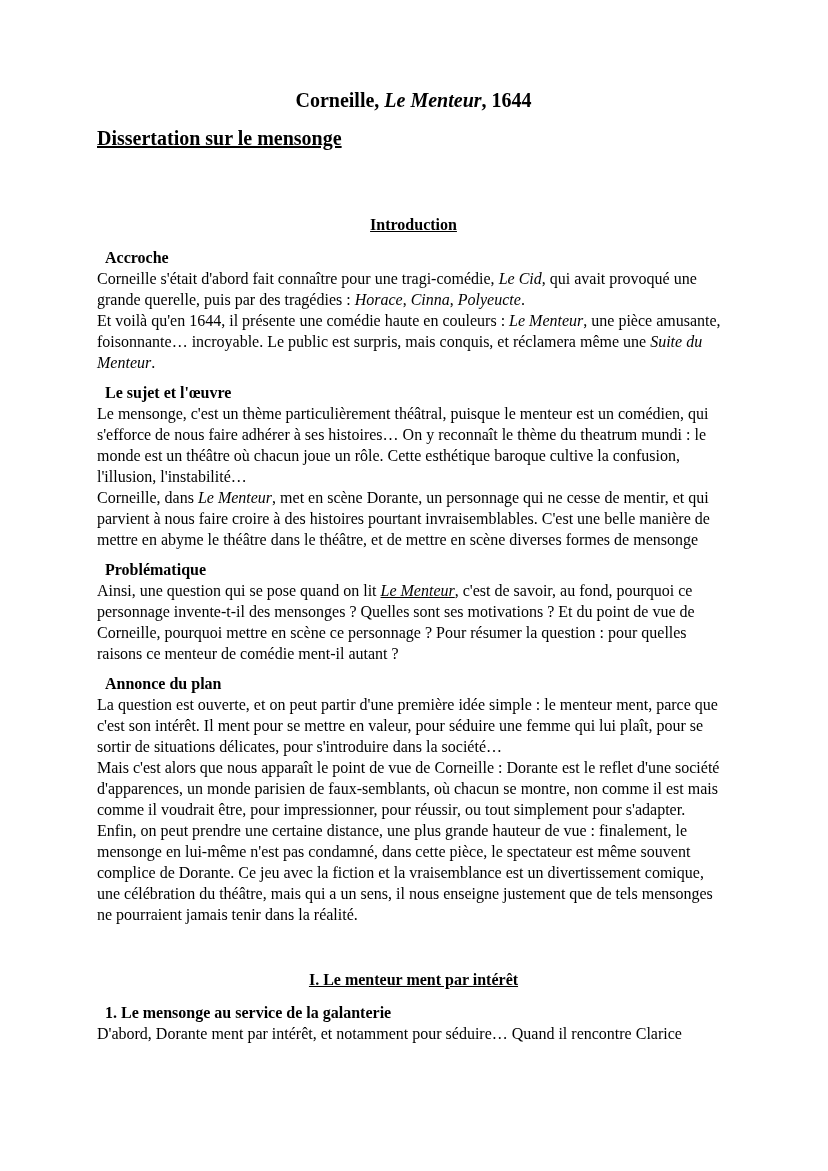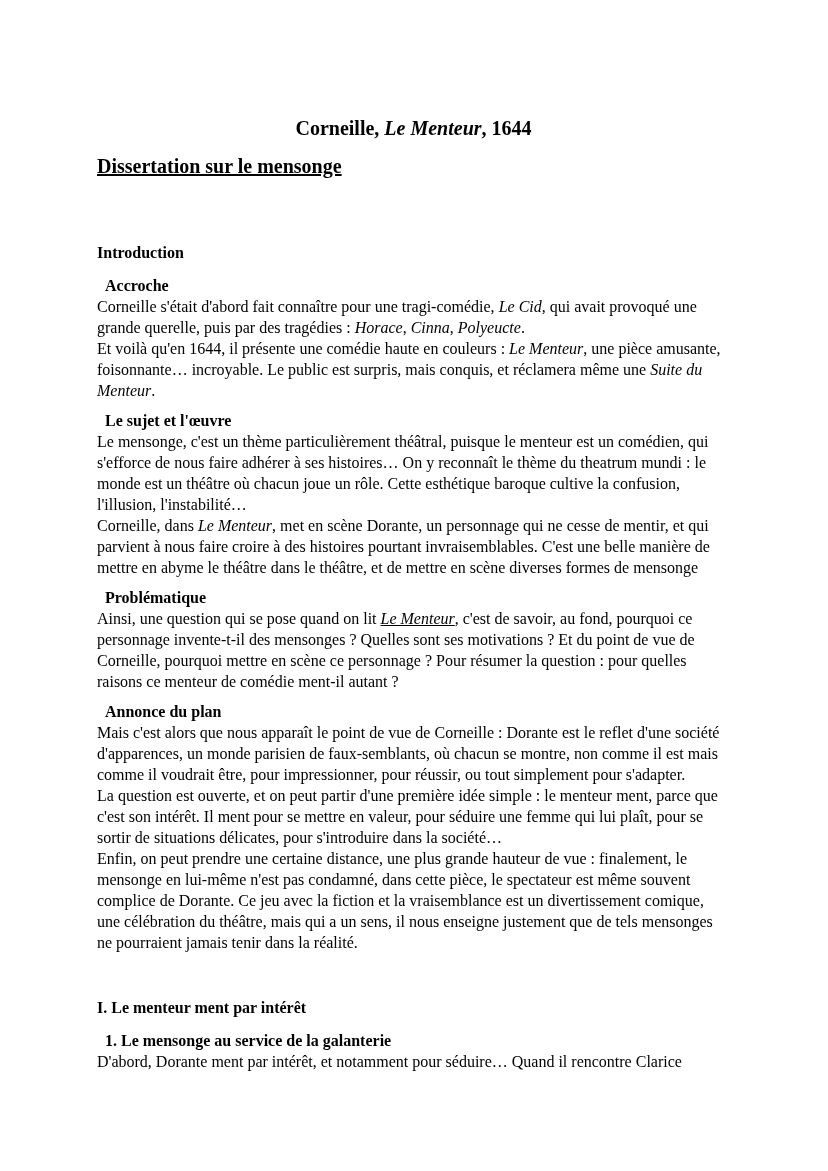--- a/index.html
+++ b/index.html
@@ -12,21 +12,21 @@
     width: 828px;
     height: 1171px;
     background: #ffffff;
     overflow: hidden;
     font-family: "Liberation Serif", "DejaVu Serif", serif;
     color: #000000;
   }
   .doc {
     position: absolute;
     left: 97px;
-    top: 116px;
+    top: 88px;
     width: 633px;
     font-size: 16px;
     line-height: 21px;
     text-align: left;
   }
   
   .b-title {
     text-align: center;
     font-weight: bold;
     font-size: 20px;
@@ -35,21 +35,23 @@
   }
   .b-subtitle {
     font-weight: bold;
     font-size: 20px;
     line-height: 24px;
     text-decoration: underline;
     margin: 14px 0 64px 0;
   }
   .b-h1 {
     font-weight: bold;
+    text-decoration: underline;
     margin: 44px 0 12px 0;
+    text-align: center;
   }
   .b-h2 {
     font-weight: bold;
     margin: 9px 0 0 8px;
   }
   .b-p {
     margin: 0;
   }
   
   .it { font-style: italic; }
@@ -65,20 +67,20 @@
       <div class="b-h1"><span>Introduction</span></div>
       <div class="b-h2"><span>Accroche</span></div>
       <div class="b-p"><span>Corneille s'était d'abord fait connaître pour une tragi-comédie, </span><span class="it">Le Cid</span><span>, qui avait provoqué une grande querelle, puis par des tragédies&nbsp;: </span><span class="it">Horace</span><span>, </span><span class="it">Cinna</span><span>, </span><span class="it">Polyeucte</span><span>.</span></div>
       <div class="b-p"><span>Et voilà qu'en 1644, il présente une comédie haute en couleurs&nbsp;: </span><span class="it">Le Menteur</span><span>, une pièce amusante, foisonnante… incroyable. Le public est surpris, mais conquis, et réclamera même une </span><span class="it">Suite du Menteur</span><span>.</span></div>
       <div class="b-h2"><span>Le sujet et l'œuvre</span></div>
       <div class="b-p"><span>Le mensonge, c'est un thème particulièrement théâtral, puisque le menteur est un comédien, qui s'efforce de nous faire adhérer à ses histoires… On y reconnaît le thème du theatrum mundi&nbsp;: le monde est un théâtre où chacun joue un rôle. Cette esthétique baroque cultive la confusion, l'illusion, l'instabilité…</span></div>
       <div class="b-p"><span>Corneille, dans </span><span class="it">Le Menteur</span><span>, met en scène Dorante, un personnage qui ne cesse de mentir, et qui parvient à nous faire croire à des histoires pourtant invraisemblables. C'est une belle manière de mettre en abyme le théâtre dans le théâtre, et de mettre en scène diverses formes de mensonge</span></div>
       <div class="b-h2"><span>Problématique</span></div>
       <div class="b-p"><span>Ainsi, une question qui se pose quand on lit </span><span class="it un">Le Menteur</span><span>, c'est de savoir, au fond, pourquoi ce personnage invente-t-il des mensonges&nbsp;? Quelles sont ses motivations&nbsp;? Et du point de vue de Corneille, pourquoi mettre en scène ce personnage&nbsp;? Pour résumer la question&nbsp;: pour quelles raisons ce menteur de comédie ment-il autant&nbsp;?</span></div>
       <div class="b-h2"><span>Annonce du plan</span></div>
+      <div class="b-p"><span>La question est ouverte, et on peut partir d'une première idée simple&nbsp;: le menteur ment, parce que c'est son intérêt. Il ment pour se mettre en valeur, pour séduire une femme qui lui plaît, pour se sortir de situations délicates, pour s'introduire dans la société…</span></div>
       <div class="b-p"><span>Mais c'est alors que nous apparaît le point de vue de Corneille&nbsp;: Dorante est le reflet d'une société d'apparences, un monde parisien de faux-semblants, où chacun se montre, non comme il est mais comme il voudrait être, pour impressionner, pour réussir, ou tout simplement pour s'adapter.</span></div>
-      <div class="b-p"><span>La question est ouverte, et on peut partir d'une première idée simple&nbsp;: le menteur ment, parce que c'est son intérêt. Il ment pour se mettre en valeur, pour séduire une femme qui lui plaît, pour se sortir de situations délicates, pour s'introduire dans la société…</span></div>
       <div class="b-p"><span>Enfin, on peut prendre une certaine distance, une plus grande hauteur de vue&nbsp;: finalement, le mensonge en lui-même n'est pas condamné, dans cette pièce, le spectateur est même souvent complice de Dorante. Ce jeu avec la fiction et la vraisemblance est un divertissement comique, une célébration du théâtre, mais qui a un sens, il nous enseigne justement que de tels mensonges ne pourraient jamais tenir dans la réalité.</span></div>
       <div class="b-h1"><span>I. Le menteur ment par intérêt</span></div>
       <div class="b-h2"><span>1. Le mensonge au service de la galanterie</span></div>
       <div class="b-p"><span>D'abord, Dorante ment par intérêt, et notamment pour séduire… Quand il rencontre Clarice</span></div>
     </div>
 </div>
 
 </body></html>

